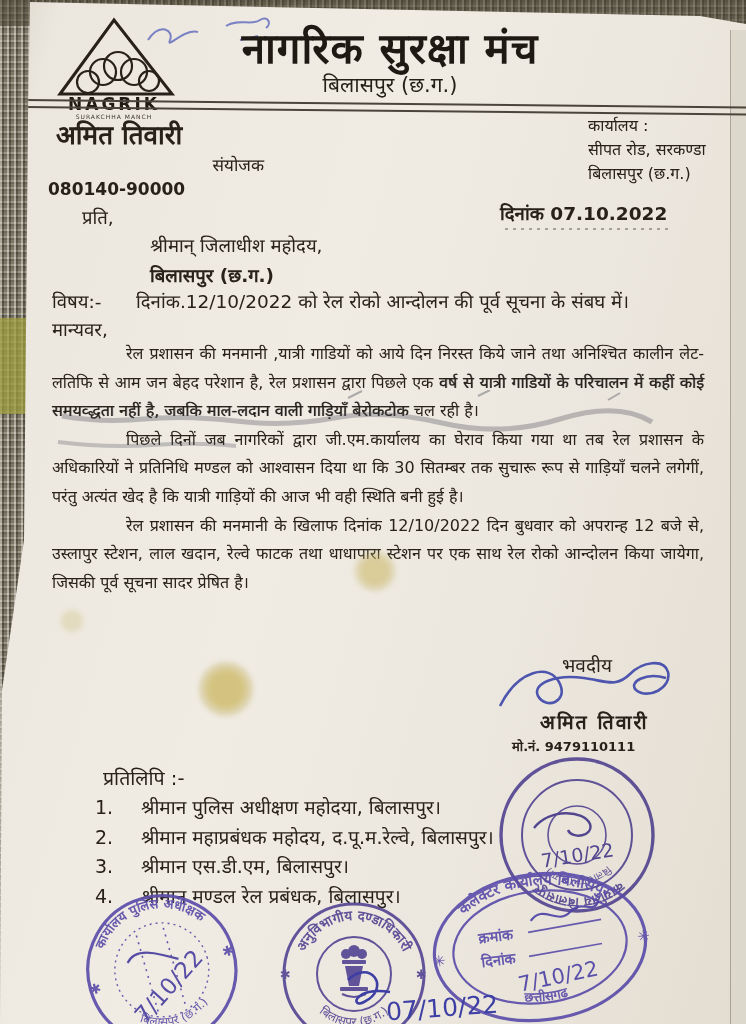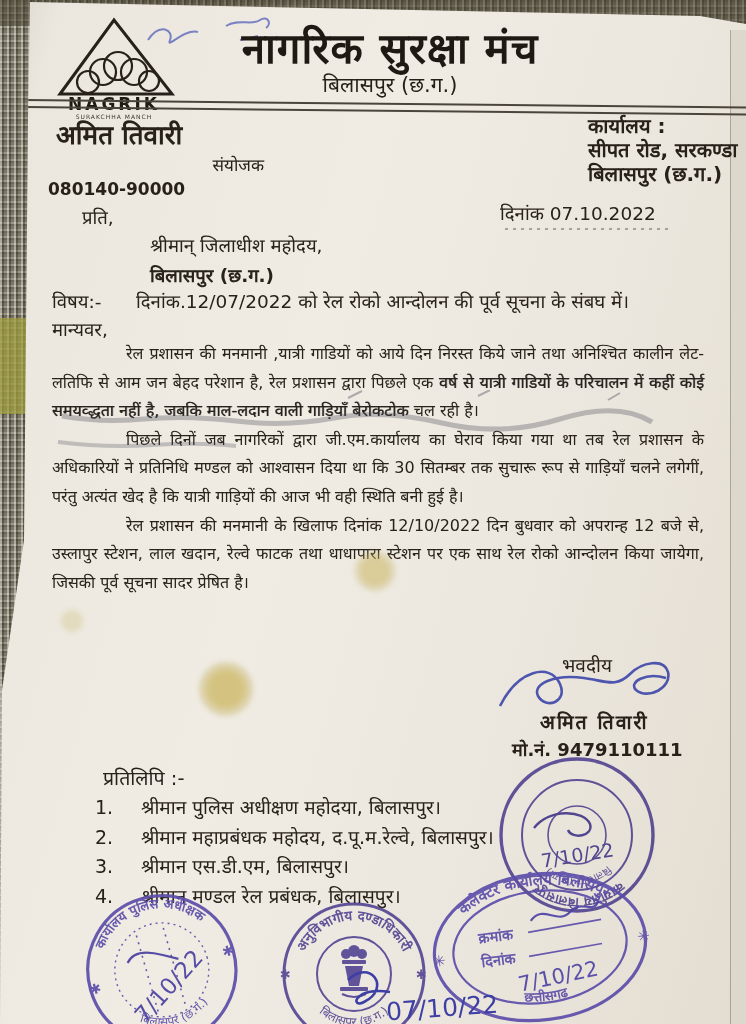--- a/index.html
+++ b/index.html
@@ -27,39 +27,39 @@
     border-top:2px solid #4a443b;border-bottom:2px solid #4a443b;
     transform:rotate(0.6deg);transform-origin:left center;}
   
   #org-title{left:170px;top:18px;width:440px;text-align:center;
     font-size:42px;font-weight:bold;color:#1e1912;letter-spacing:1px;}
   #org-place{left:170px;top:70px;width:440px;text-align:center;font-size:21px;color:#241f17;}
   #sender{left:44px;top:116px;width:220px;}
   #sender .name{font-size:26px;font-weight:bold;padding-left:12px;}
   #sender .role{font-size:17px;padding-left:60px;margin-top:1px;text-align:right;}
   #sender .phone{font-size:17px;font-weight:bold;padding-left:4px;margin-top:3px;}
-  #office{left:588px;top:114px;width:156px;font-size:20px;font-weight:bold;line-height:24px;}
+  #office{left:588px;top:114px;width:156px;font-size:16px;font-weight:normal;line-height:24px;}
   
   .body-text{font-size:18.5px;color:#28221a;}
-  #date-line{left:500px;top:200px;font-size:18.5px;font-weight:normal;}
+  #date-line{left:500px;top:200px;font-size:18.5px;font-weight:bold;}
   #date-ghost{left:505px;top:228px;width:165px;height:2px;
     background:repeating-linear-gradient(90deg, rgba(80,74,60,.45) 0 3px, transparent 3px 8px);}
   #to-label{left:82px;top:204px;}
   #recipient1{left:150px;top:232px;font-weight:normal;}
   #recipient2{left:150px;top:262px;font-weight:bold;}
   #subject-row{left:52px;top:288px;width:660px;display:flex;}
   #subject-row .lbl{flex:0 0 84px;}
   #salutation{left:52px;top:316px;}
   #paras{left:52px;top:340px;width:652px;}
   #paras p{margin:0;text-indent:74px;text-align:justify;font-size:16px;line-height:28.6px;color:#28221a;}
   .smudged{text-shadow:0.6px 0.4px 0 rgba(55,55,65,.55), -0.4px 0.2px 0 rgba(55,55,65,.35);}
   
   #closing{left:562px;top:652px;font-size:19px;}
   #sig-name{left:540px;top:708px;font-size:19.5px;font-weight:bold;letter-spacing:2px;}
-  #sig-phone{left:512px;top:737px;font-size:18px;font-weight:bold;}
+  #sig-phone{left:512px;top:737px;font-size:13px;font-weight:bold;}
   
   #copies-label{left:103px;top:764px;font-size:19.5px;}
   #copies{left:95px;top:793px;width:560px;}
   .copy-row{display:flex;font-size:19px;line-height:29.5px;}
   .copy-row .copy-num{flex:0 0 46px;}
   
   .stain{border-radius:50%;filter:blur(2px);}
   #stain1{left:197px;top:660px;width:58px;height:58px;
     background:radial-gradient(circle, rgba(203,182,95,.75) 0 40%, rgba(188,168,88,.3) 62%, transparent 72%);}
   #stain2{left:352px;top:550px;width:46px;height:42px;
@@ -116,21 +116,21 @@
   </div>
 
   <div id="date-line" class="abs">दिनांक 07.10.2022</div>
   <div id="date-ghost" class="abs ni"></div>
   <div id="to-label" class="abs body-text">प्रति,</div>
   <div id="recipient1" class="abs body-text">श्रीमान् जिलाधीश महोदय,</div>
   <div id="recipient2" class="abs body-text">बिलासपुर (छ.ग.)</div>
 
   <div id="subject-row" class="abs body-text">
     <span class="lbl">विषय:-</span>
-    <span>दिनांक.12/07/2022 को रेल रोको आन्दोलन की पूर्व सूचना के संबघ में।</span>
+    <span>दिनांक.12/10/2022 को रेल रोको आन्दोलन की पूर्व सूचना के संबघ में।</span>
   </div>
   <div id="salutation" class="abs body-text">मान्यवर,</div>
 
   <div id="paras" class="abs">
     <p><span>रेल प्रशासन की मनमानी ,यात्री गाडियों को आये दिन निरस्त किये जाने तथा अनिश्चित कालीन लेट-लतिफि से आम जन बेहद परेशान है, रेल प्रशासन द्वारा पिछले एक </span><span class="smudged">वर्ष से यात्री गाडियों के परिचालन में कहीं कोई समयव्द्धता नहीं है, जबकि माल-लदान वाली गाड़ियाँ बेरोकटोक</span><span> चल रही है।</span></p>
     <p>पिछले दिनों जब नागरिकों द्वारा जी.एम.कार्यालय का घेराव किया गया था तब रेल प्रशासन के अधिकारियों ने प्रतिनिधि मण्डल को आश्वासन दिया था कि 30 सितम्बर तक सुचारू रूप से गाड़ियाँ चलने लगेगीं, परंतु अत्यंत खेद है कि यात्री गाड़ियों की आज भी वही स्थिति बनी हुई है।</p>
     <p>रेल प्रशासन की मनमानी के खिलाफ दिनांक 12/10/2022 दिन बुधवार को अपरान्ह 12 बजे से, उस्लापुर स्टेशन, लाल खदान, रेल्वे फाटक तथा धाधापारा स्टेशन पर एक साथ रेल रोको आन्दोलन किया जायेगा, जिसकी पूर्व सूचना सादर प्रेषित है।</p>
   </div>
 
   <svg class="abs ni" style="left:48px;top:390px;" width="660" height="60" viewBox="0 0 660 60">

